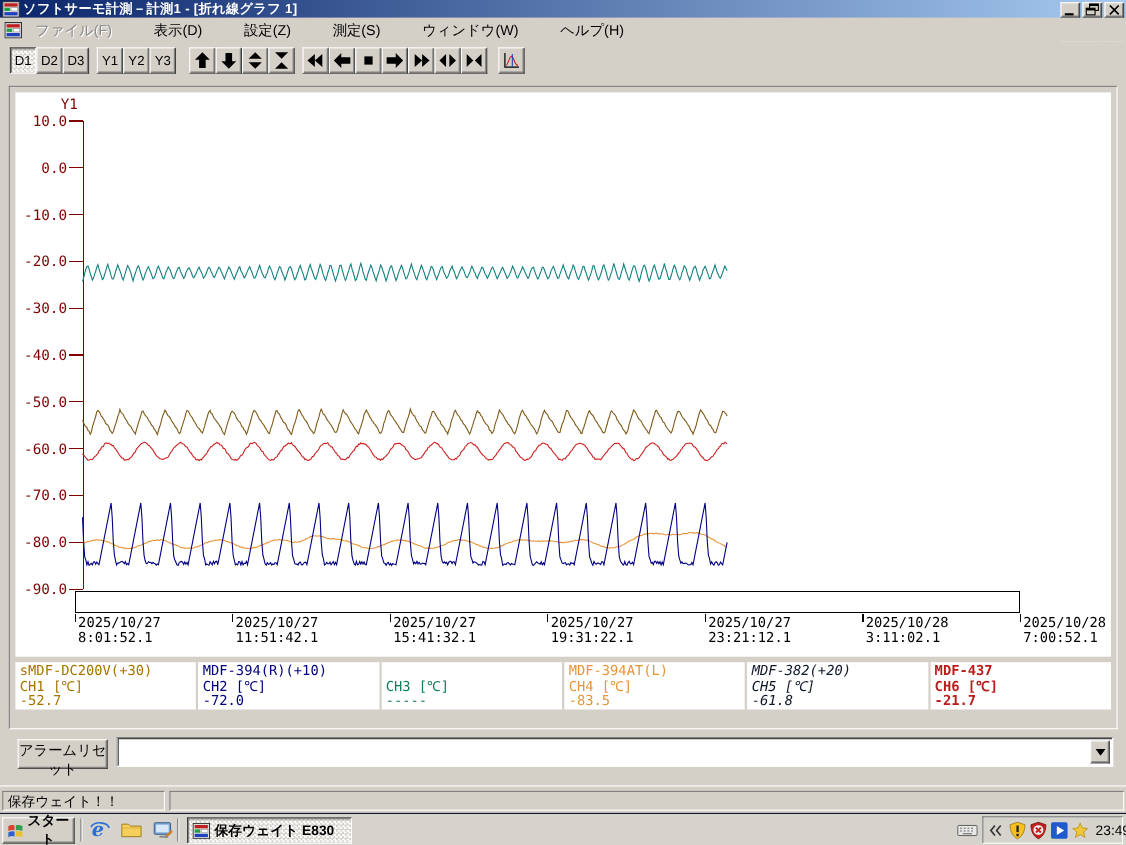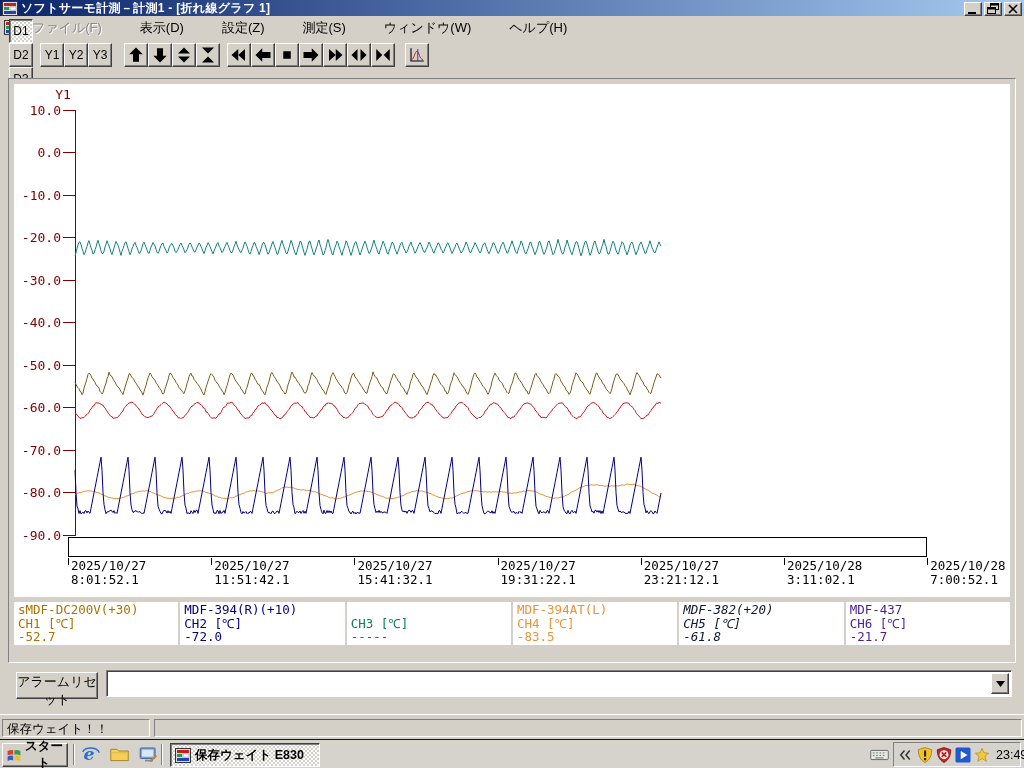--- a/index.html
+++ b/index.html
@@ -155,21 +155,21 @@
         </button>
       <button class="winbtn btn3d">
           <svg width="14" height="12" viewBox="0 0 14 12">
             <path d="M3,2 L11,10 M11,2 L3,10" stroke="#000" stroke-width="1.6"></path>
           </svg>
         </button>
     </span>
   </div>
 
   <div class="toolbar">
-      <div class="tb-group" style="margin-left: 9px; flex-direction: column;">
+      <div class="tb-group" style="margin-left: 9px;">
         <button class="tbtn btn3d pressed checker">D1</button>
         <button class="tbtn btn3d">D2</button>
         <button class="tbtn btn3d">D3</button>
       </div>
       <div class="tb-group" style="margin-left: 7px;">
         <button class="tbtn btn3d">Y1</button>
         <button class="tbtn btn3d">Y2</button>
         <button class="tbtn btn3d">Y3</button>
       </div>
       <div class="tb-group" style="margin-left: 12px;">
@@ -348,21 +348,21 @@
       <div class="legend-cell" style="color: rgb(232, 149, 58);">
         <div>MDF-394AT(L)</div>
         <div>CH4 [℃]</div>
         <div>-83.5</div>
       </div>
       <div class="legend-cell" style="color: #0f172a; font-style: italic;">
         <div>MDF-382(+20)</div>
         <div>CH5 [℃]</div>
         <div>-61.8</div>
       </div>
-      <div class="legend-cell" style="color: #4c1d95;">
+      <div class="legend-cell" style="color: #b91c1c; font-weight: bold;">
         <div>MDF-437</div>
         <div>CH6 [℃]</div>
         <div>-21.7</div>
       </div>
     </div>
 
   <button class="alarm-btn btn3d">アラームリセット</button>
   <div class="combo">
     <div class="combo-field"></div>
     <button class="combo-btn btn3d">

